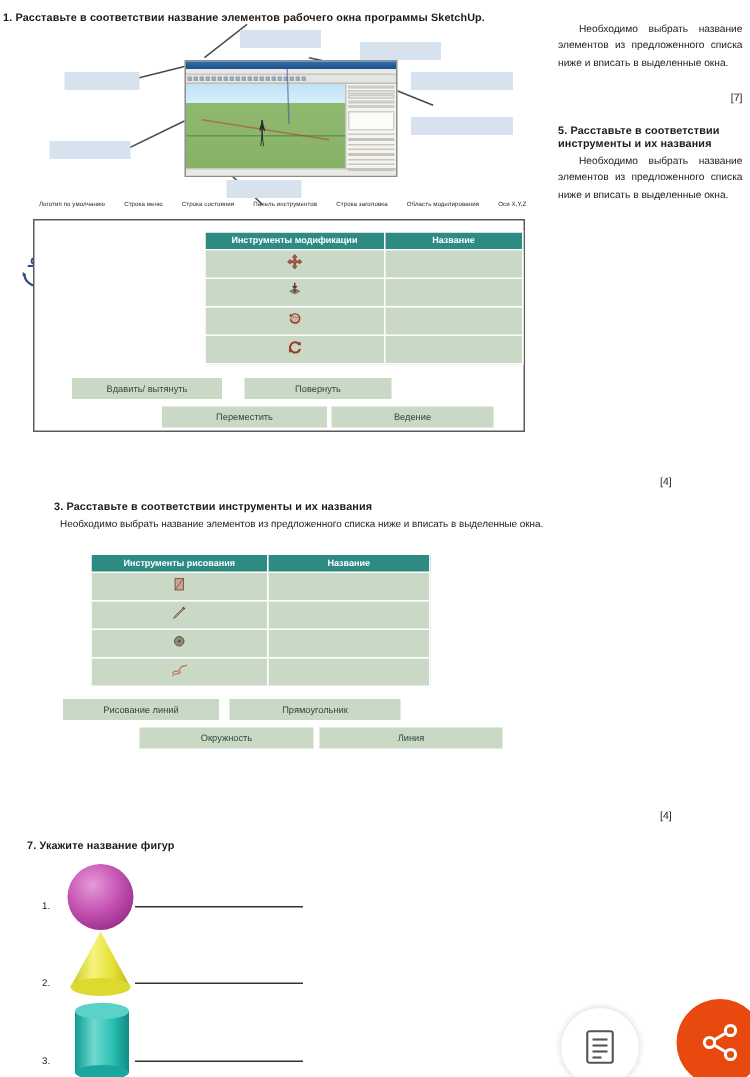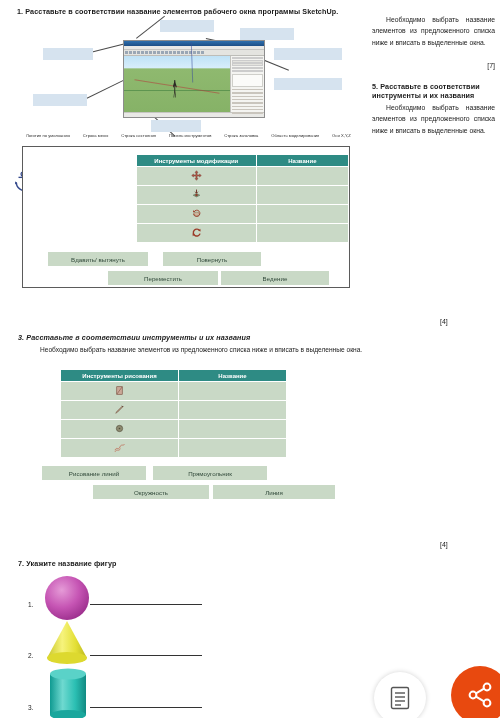--- a/index.html
+++ b/index.html
@@ -11,21 +11,21 @@
     overflow: hidden;
   }
   .page { position: relative; width: 500px; height: 718px; }
 
   
   .h-task { font-size: 7.2px; font-weight: bold; letter-spacing: .1px; }
   .body-txt { font-size: 6.8px; line-height: 11px; }
   .mark { font-size: 7px; }
 
   
-  #task1-title { position: absolute; left: 17px; top: 7px; }
+  #task1-title { position: absolute; left: 2px; top: 7px; }
   .right-col { position: absolute; left: 372px; width: 123px; text-align: justify; }
   #t1-right { top: 14px; }
   #t1-right p { text-indent: 14px; font-size: 6.8px; line-height: 11.3px; }
   #t1-mark { position: absolute; left: 372px; top: 62px; width: 123px; text-align: right; }
   #task2-title { position: absolute; left: 372px; top: 82px; width: 123px; }
   #t2-right { top: 102px; }
   #t2-right p { text-indent: 14px; font-size: 6.8px; line-height: 11.3px; }
 
   
   #figure1 { position: absolute; left: 18px; top: 16px; width: 345px; height: 112px; }
@@ -79,21 +79,21 @@
   #tbl2 th.c2, #tbl2 td.c2 { width: 105px; }
 
   .opt {
     position: absolute; background: #c9d9c6; color: #31493a;
     font-size: 6.2px; display:flex; align-items:center; justify-content:center;
     height: 14px;
   }
 
   
   #t1-mark2 { position: absolute; left: 440px; top: 318px; font-size:7px; }
-  #task3-title { position: absolute; left: 18px; top: 333px; font-style: italic; }
+  #task3-title { position: absolute; left: 36px; top: 333px; }
   #task3-sub { position: absolute; left: 40px; top: 346px; font-size: 6.6px; }
   #tbl3 { left: 60px; top: 369px; }
   #tbl3 th.c1, #tbl3 td.c1 { width: 118px; }
   #tbl3 th.c2, #tbl3 td.c2 { width: 108px; }
   #t3-mark { position: absolute; left: 440px; top: 541px; font-size:7px; }
 
   
   #task4-title { position: absolute; left: 18px; top: 559px; }
   .fig-row { position: absolute; display:flex; align-items:center; }
   .fig-num { font-size: 6.5px; width: 12px; }

